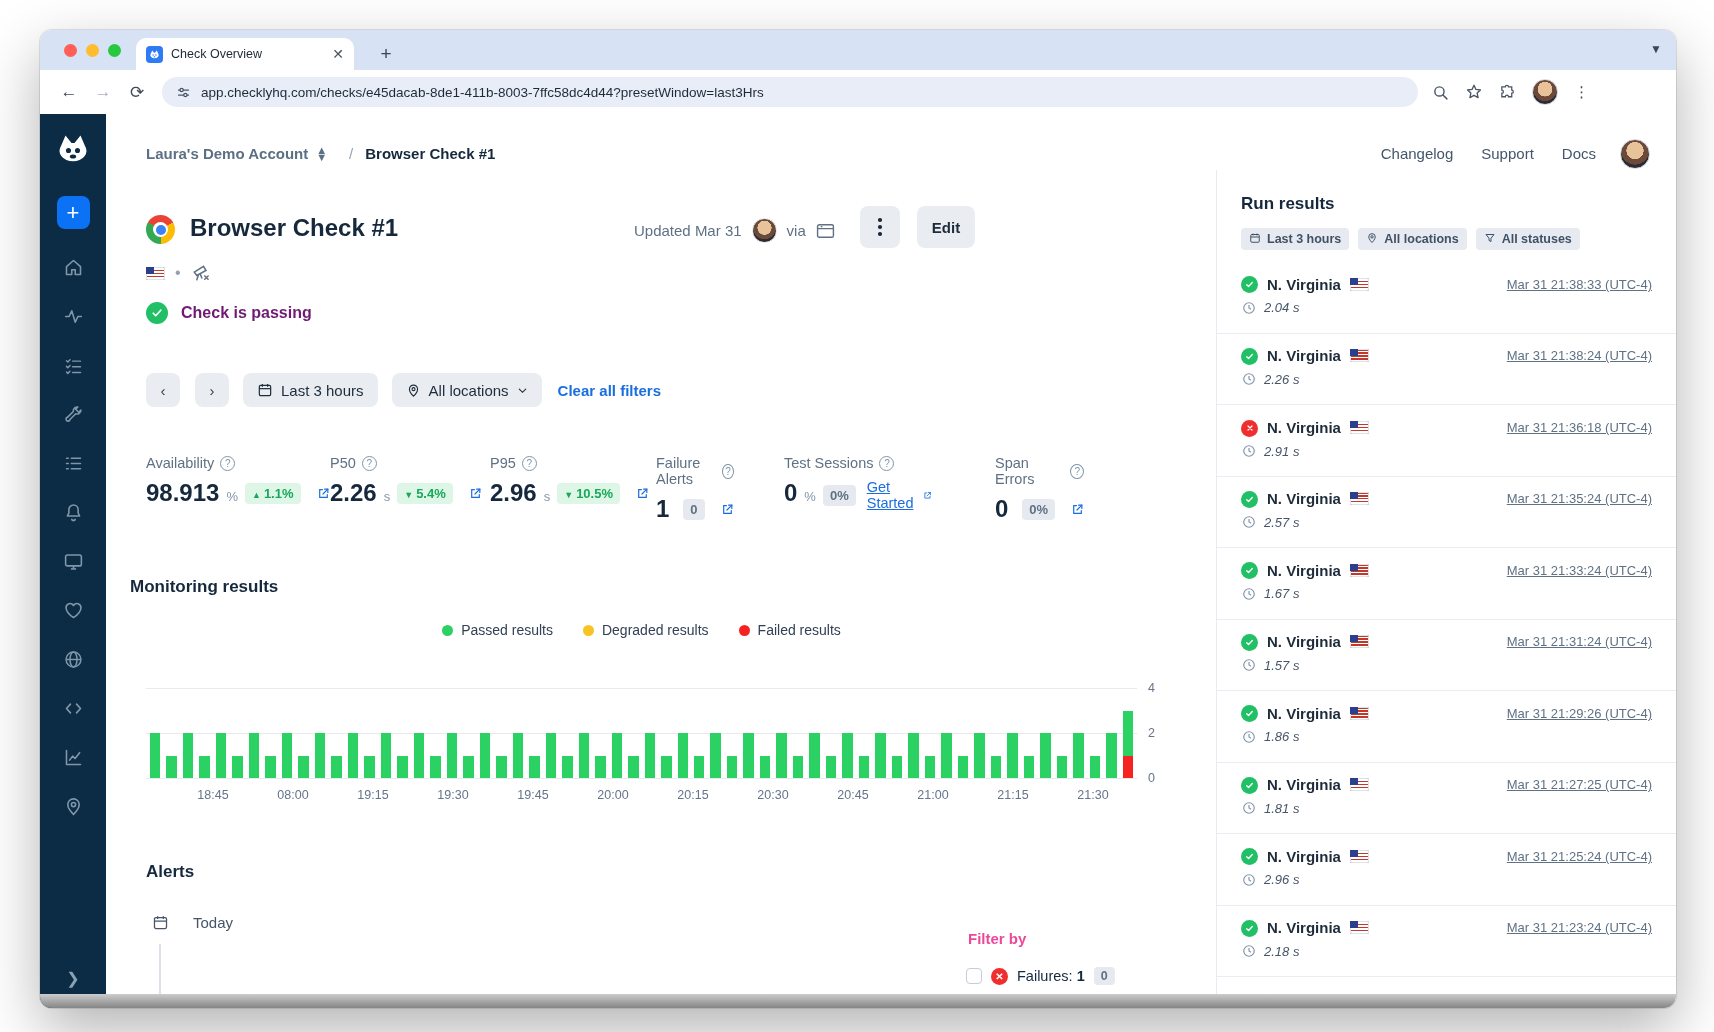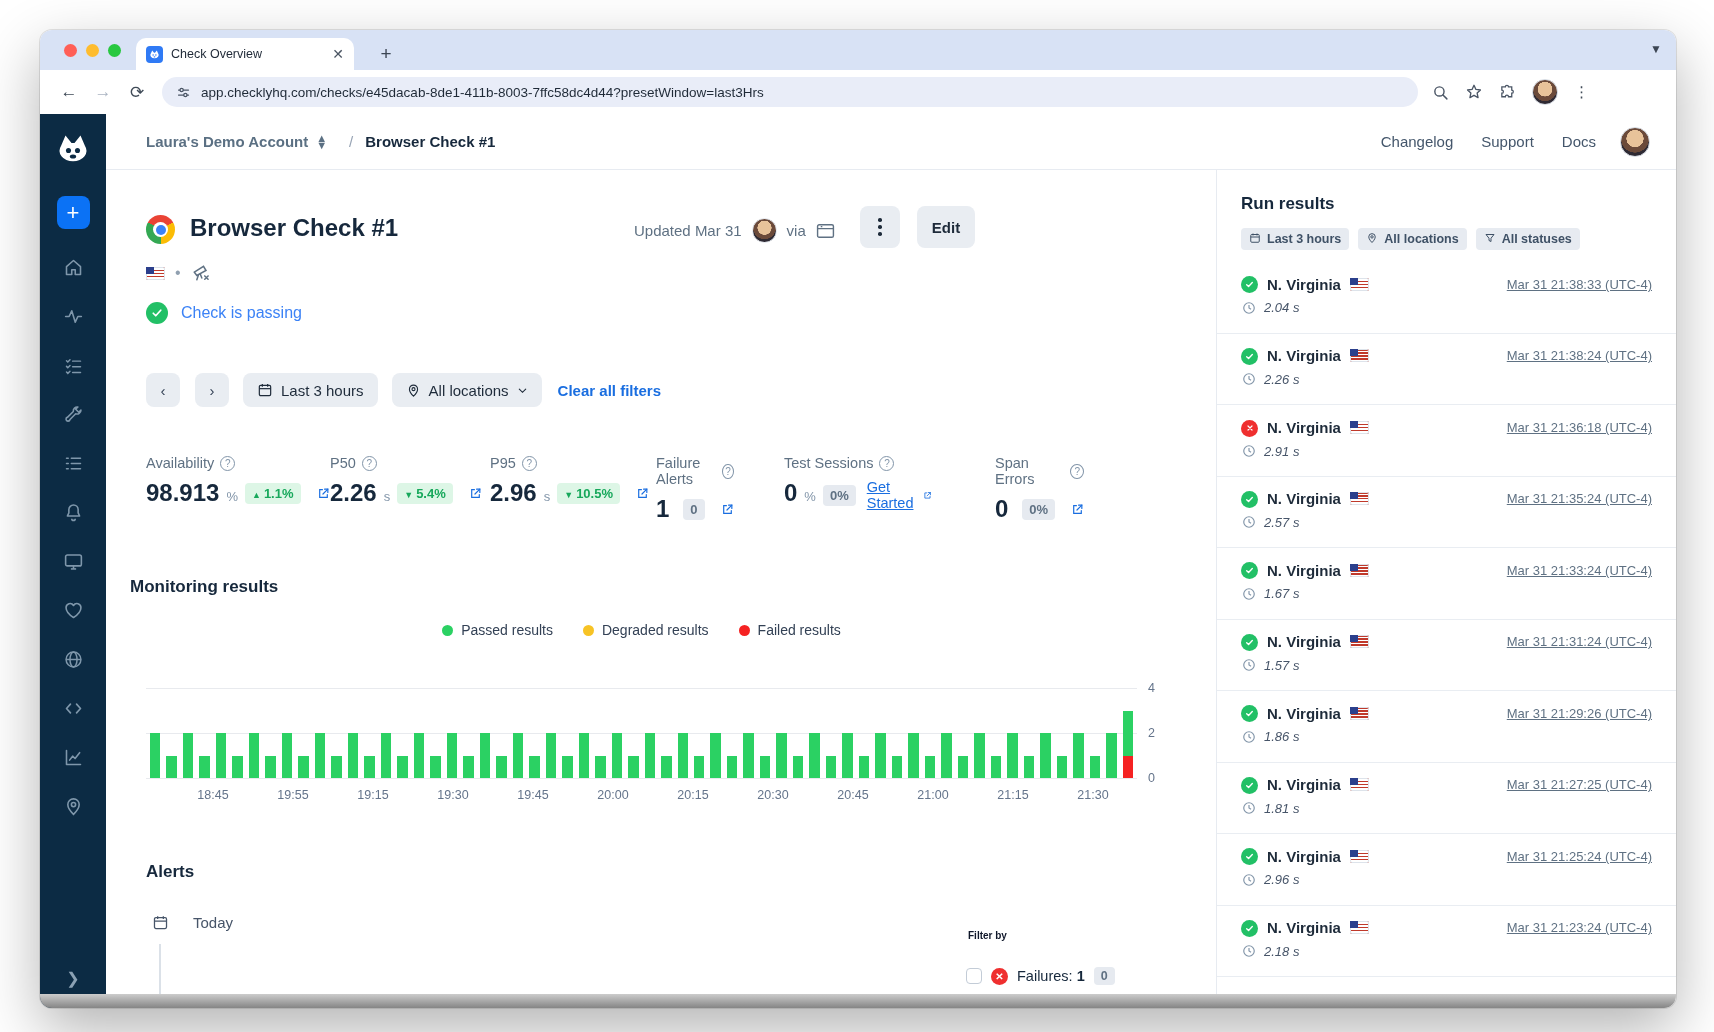--- a/index.html
+++ b/index.html
@@ -27,21 +27,21 @@
   .toolbar .spacer-l{width:12px;flex:0 0 auto;}
   .urlbar { margin-left:8px; height:30px; width:1256px; background:#e9edf8; border-radius:15px; display:flex; align-items:center; padding:14px 14px; gap:10px; flex:0 0 auto; }
   .url-text { font-size:13.5px; color:#1f2a37; white-space:nowrap; overflow:hidden; }
   .tb-right { display:flex; align-items:center; gap:16px; margin-left:14px; }
   .tb-right svg { display:block; }
   .avatar { width:26px; height:26px; border-radius:50%;
             background:radial-gradient(circle at 50% 38%, #e8c39a 0 38%, #6b4a3a 39% 62%, #2e2a33 63% 100%); border:1px solid #d5dae2;}
   .kebab { color:#3f4a57; font-size:15px; letter-spacing:0; line-height:4px; }
 
   
-  .appheader { position:absolute; left:66px; top:84px; width:1570px; height:56px; background:#fff; border-bottom:1px solid #e7ebf1;
+  .appheader { position:absolute; left:66px; top:96px; width:1570px; height:56px; background:#fff; border-bottom:1px solid #e7ebf1;
                display:flex; align-items:center; padding:0 26px 0 40px; }
   .crumb-account { color:#5b7083; font-weight:700; font-size:15px; }
   .updown { color:#5b7083; margin:0 10px 0 8px; font-size:11px; display:inline-flex; flex-direction:column; line-height:7px; }
   .crumb-sep { color:#97a3b4; margin:0 12px; font-size:15px; }
   .crumb-current { color:#16283c; font-weight:700; font-size:15px; }
   .appheader .grow { flex:1; }
   .toplink { color:#44566b; font-size:15px; margin-left:28px; }
   .appheader .avatar { margin-left:24px; width:30px; height:30px; }
 
   
@@ -71,21 +71,21 @@
   .btn-edit { position:absolute; left:771px; top:0; width:58px; height:42px; background:#e9edf2; border-radius:8px; color:#1e2b3a; font-weight:700; font-size:15px; display:flex; align-items:center; justify-content:center; }
   .btn-schedule { position:absolute; left:843px; top:0; width:222px; height:42px; background:#0b72f5; border-radius:8px; color:#fff; font-weight:700; font-size:15px; display:flex; align-items:center; justify-content:center; gap:9px; }
   .key { background:rgba(255,255,255,.28); border-radius:4px; width:21px; height:19px; font-size:12px; font-weight:400; display:inline-flex; align-items:center; justify-content:center; }
   .flag { width:19px; height:13px; border-radius:2px; display:inline-block; position:relative; flex:0 0 auto;
           background:repeating-linear-gradient(180deg,#c0392b 0 1.5px,#fff 1.5px 3px); box-shadow:0 0 0 1px #dde3ea inset; }
   .flag::before { content:""; position:absolute; left:0; top:0; width:8px; height:7px; background:#2b3f8c; }
   .flag-row { position:absolute; left:40px; top:93px; display:flex; align-items:center; gap:10px; color:#90a0b0; }
   .status-row { position:absolute; left:40px; top:132px; display:flex; align-items:center; gap:13px; }
   .circle-ok { width:22px; height:22px; border-radius:50%; background:#22c066; display:inline-flex; align-items:center; justify-content:center; flex:0 0 auto;}
   .circle-fail { width:17px; height:17px; border-radius:50%; background:#ef2f2f; display:inline-flex; align-items:center; justify-content:center; flex:0 0 auto;}
-  .status-text { font-size:16px; font-weight:400; color:#3b82f6; }
+  .status-text { font-size:16px; font-weight:700; color:#701a75; }
   .filter-row { position:absolute; left:40px; top:203px; display:flex; align-items:center; }
   .sq-btn { width:34px; height:34px; background:#e9edf2; border-radius:8px; color:#334155; font-size:15px; display:flex; align-items:center; justify-content:center; }
   .sq-btn + .sq-btn { margin-left:15px; }
   .chip-btn { height:34px; background:#e9edf2; border-radius:8px; color:#1e2b3a; font-size:15px; display:flex; align-items:center; justify-content:center; gap:8px; padding:0 14px; margin-left:14px; }
   .chip-btn svg { flex:0 0 auto; }
   .link-blue { color:#1a6ee0; font-weight:700; font-size:15px; margin-left:16px; }
 
   
   .stats { position:absolute; left:0; top:0; }
   .stat { position:absolute; top:285px; }
@@ -113,21 +113,21 @@
   .bars { position:absolute; left:4px; right:4px; bottom:0; height:108px; display:flex; align-items:flex-end; gap:6px; }
   .bar { flex:1; display:flex; flex-direction:column-reverse; }
   .seg-pass { background:#2bd163; }
   .seg-fail { background:#f52222; }
   .xlab { position:absolute; top:118px; transform:translateX(-50%); font-size:12.5px; color:#64748b; }
 
   
   .alerts-title { position:absolute; left:40px; top:692px; font-size:17px; font-weight:700; color:#16283c; }
   .today-row { position:absolute; left:46px; top:744px; display:flex; align-items:center; gap:24px; color:#475569; font-size:15px; }
   .timeline { position:absolute; left:53px; top:774px; width:2px; height:70px; background:#dbe1e8; }
-  .filterby { position:absolute; left:862px; top:760px; font-size:10px; font-weight:700; color:#0f172a; }
+  .filterby { position:absolute; left:862px; top:760px; font-size:15px; font-weight:700; color:#ec4899; }
   .failures-row { position:absolute; left:860px; top:797px; display:flex; align-items:center; gap:9px; }
   .checkbox { width:16px; height:16px; border:1.6px solid #c3ccd7; border-radius:4px; background:#fff; }
   .fail-dot { width:17px; height:17px; border-radius:50%; background:#ef2f2f; color:#fff; font-size:10px; font-weight:700; display:flex; align-items:center; justify-content:center; }
   .failures-row .lbl { font-size:14.5px; color:#16283c; }
   .failures-row b { font-weight:700; color:#16283c; }
   .mini-badge { background:#e6eaf0; color:#5f7183; font-size:12.5px; font-weight:700; border-radius:4px; padding:2px 7px; }
 
   
   .runpanel { position:absolute; left:1176px; top:140px; width:460px; height:838px; border-left:1px solid #e7ebf1; background:#fff; }
   .rp-title { position:absolute; left:24px; top:24px; font-size:17px; font-weight:700; color:#16283c; }
@@ -690,21 +690,21 @@
             </div>
             <div class="bar">
               <div class="seg-pass" style="height: 45px; background: rgb(43, 209, 99);"></div>
             </div>
             <div class="bar">
               <div class="seg-fail" style="height: 22.5px; background: rgb(245, 34, 34);"></div>
               <div class="seg-pass" style="height: 45px; background: rgb(43, 209, 99);"></div>
             </div>
           </div>
       <span class="xlab" style="left: 67px;">18:45</span>
-          <span class="xlab" style="left: 147px;">19:55</span>
+          <span class="xlab" style="left: 147px;">08:00</span>
           <span class="xlab" style="left: 227px;">19:15</span>
           <span class="xlab" style="left: 307px;">19:30</span>
           <span class="xlab" style="left: 387px;">19:45</span>
           <span class="xlab" style="left: 467px;">20:00</span>
           <span class="xlab" style="left: 547px;">20:15</span>
           <span class="xlab" style="left: 627px;">20:30</span>
           <span class="xlab" style="left: 707px;">20:45</span>
           <span class="xlab" style="left: 787px;">21:00</span>
           <span class="xlab" style="left: 867px;">21:15</span>
           <span class="xlab" style="left: 947px;">21:30</span>

